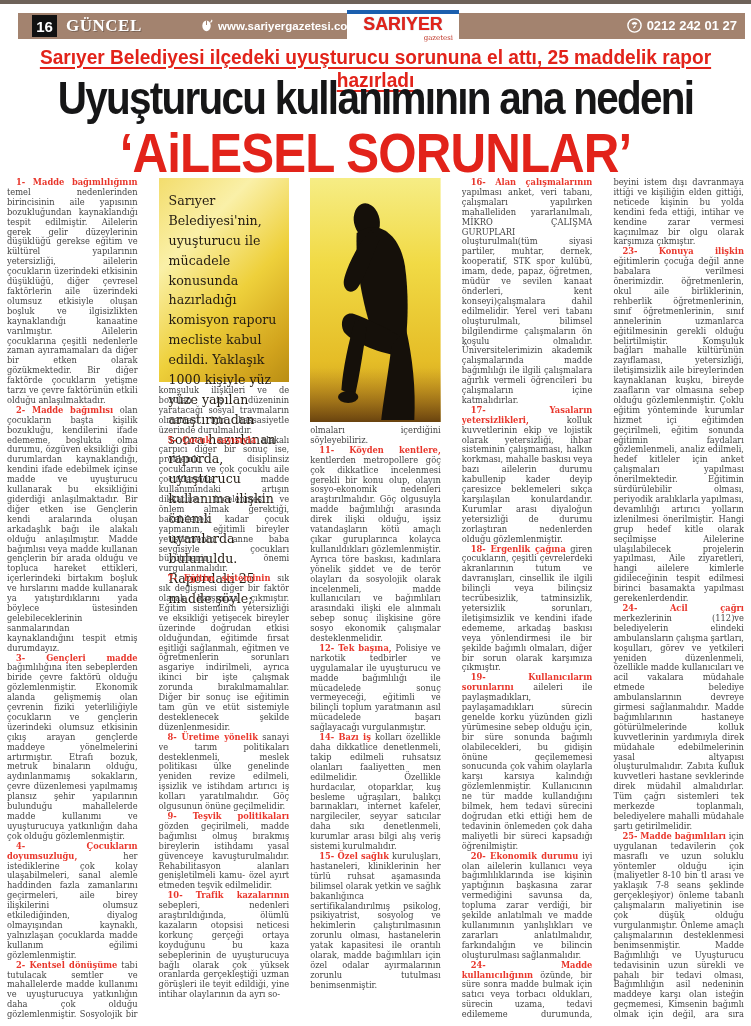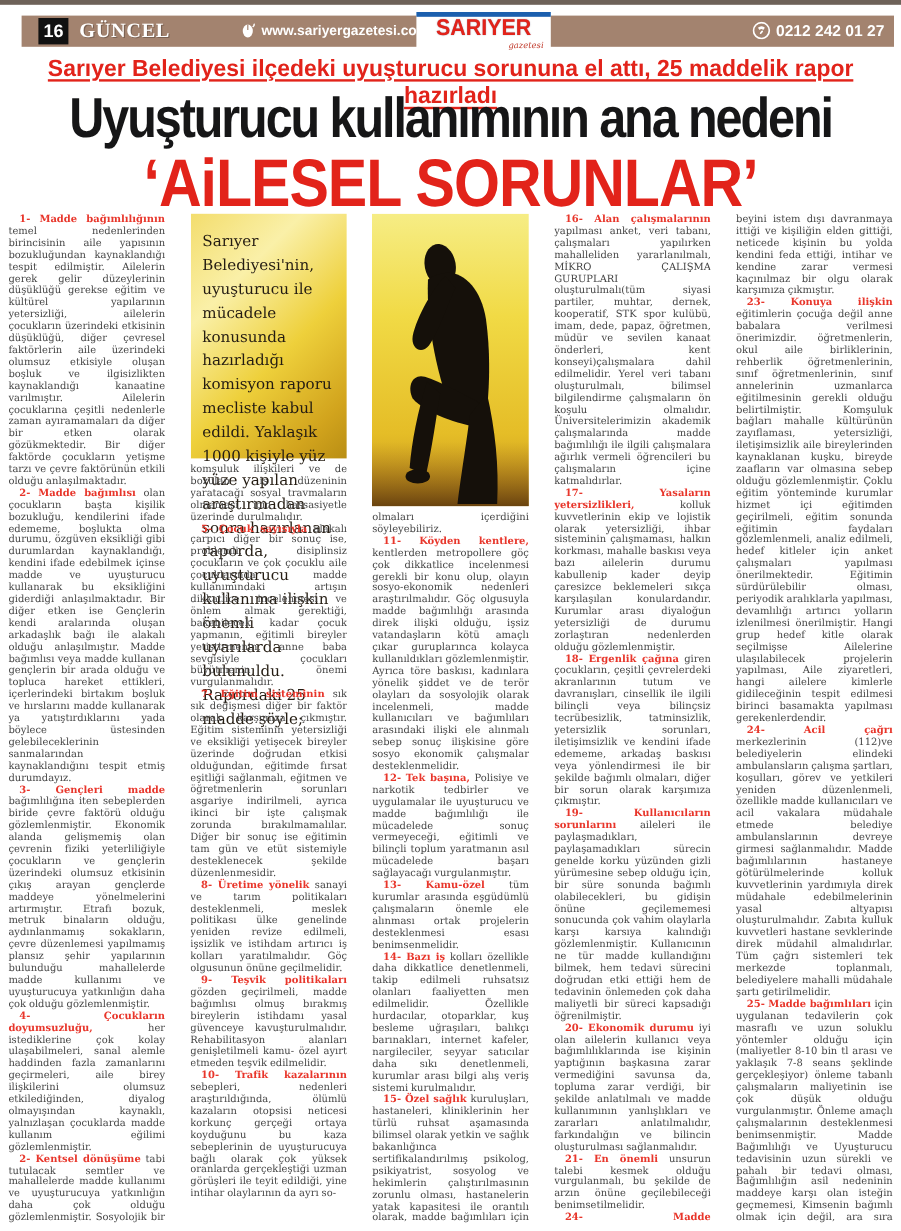--- a/index.html
+++ b/index.html
@@ -17,21 +17,21 @@
   .pagenum-box span{color:#fff;font-family:"Liberation Sans",sans-serif;font-weight:bold;font-size:15px;}
   .section{position:absolute;left:48px;top:3px;color:#fff;font-family:Liberation Serif, serif;
            font-weight:bold;font-size:17px;letter-spacing:.5px;text-shadow:1px 1px 0 rgba(0,0,0,.25);}
   .site{position:absolute;left:182px;top:6px;display:flex;align-items:center;gap:5px;color:#fff;
         font-family:"Liberation Sans",sans-serif;font-size:11.5px;font-weight:bold;}
   .logo{position:absolute;left:315px;top:-3px;width:112px;height:31px;background:#fff;margin-left:14px;}
   .logo-blue{position:absolute;top:0;left:0;width:100%;height:4px;background:#1b5fae;}
   .logo-text{position:absolute;top:3px;left:0;width:100%;text-align:center;color:#e2231a;
              font-family:"Liberation Sans",sans-serif;font-weight:bold;font-size:19px;letter-spacing:0px;
              transform:scaleX(.94);text-shadow:0 0 1px rgba(20,20,70,.5);}
-  .logo-sub{position:absolute;bottom:-1px;right:6px;color:#c0392b;font-size:7px;font-style:italic;
+  .logo-sub{position:absolute;bottom:-1px;right:6px;color:#c0392b;font-size:7px;
             font-family:"DejaVu Serif",serif;}
   .phone{position:absolute;right:8px;top:5px;display:flex;align-items:center;gap:5px;color:#fff;
          font-family:"Liberation Sans",sans-serif;font-size:13px;font-weight:bold;}
 
   
   .kicker{position:absolute;top:46px;left:0;width:751px;text-align:center;color:#e2231a;
           font-family:"Liberation Sans",sans-serif;font-weight:bold;font-size:19.5px;
           text-decoration:underline;text-decoration-thickness:2px;text-underline-offset:3px;
           transform:scaleX(.98);}
   .main-headline{position:absolute;top:70px;left:0;width:751px;margin:0;text-align:center;color:#161617;
@@ -146,33 +146,31 @@
             <path d="M54,140 C45,165 39,190 37,212 L53,218 C59,196 63,170 67,150 Z"></path>
             <path d="M113,150 C121,180 125,210 123,242 L84,242 C88,215 94,185 96,168 Z"></path>
             <ellipse cx="45" cy="219" rx="12" ry="6"></ellipse>
           </g>
         </svg>
       </div>
       <div>
           <p class="para cont">olmaları içerdiğini söyleyebiliriz.</p>
           <p class="para"><span class="lead">11- Köyden kentlere,</span> kentlerden metropollere göç çok dikkatlice incelenmesi gerekli bir konu olup, olayın sosyo-ekonomik nedenleri araştırılmalıdır. Göç olgusuyla madde bağımlılığı arasında direk ilişki olduğu, işsiz vatandaşların kötü amaçlı çıkar guruplarınca kolayca kullanıldıkları gözlemlenmiştir. Ayrıca töre baskısı, kadınlara yönelik şiddet ve de terör olayları da sosyolojik olarak incelenmeli, madde kullanıcıları ve bağımlıları arasındaki ilişki ele alınmalı sebep sonuç ilişkisine göre sosyo ekonomik çalışmalar desteklenmelidir.</p>
           <p class="para"><span class="lead">12- Tek başına,</span> Polisiye ve narkotik tedbirler ve uygulamalar ile uyuşturucu ve madde bağımlılığı ile mücadelede sonuç vermeyeceği, eğitimli ve bilinçli toplum yaratmanın asıl mücadelede başarı sağlayacağı vurgulanmıştır.</p>
-          <p class="para"><span class="lead">13- Kamu-özel</span> tüm kurumlar arasında eşgüdümlü çalışmaların önemle ele alınması ortak projelerin desteklenmesi esası benimsenmelidir.</p>
           <p class="para"><span class="lead">14- Bazı iş</span> kolları özellikle daha dikkatlice denetlenmeli, takip edilmeli ruhsatsız olanları faaliyetten men edilmelidir. Özellikle hurdacılar, otoparklar, kuş besleme uğraşıları, balıkçı barınakları, internet kafeler, nargileciler, seyyar satıcılar daha sıkı denetlenmeli, kurumlar arası bilgi alış veriş sistemi kurulmalıdır.</p>
           <p class="para"><span class="lead">15- Özel sağlık</span> kuruluşları, hastaneleri, kliniklerinin her türlü ruhsat aşamasında bilimsel olarak yetkin ve sağlık bakanlığınca sertifikalandırılmış psikolog, psikiyatrist, sosyolog ve hekimlerin çalıştırılmasının zorunlu olması, hastanelerin yatak kapasitesi ile orantılı olarak, madde bağımlıları için özel odalar ayırmalarının zorunlu tutulması benimsenmiştir.</p>
         </div>
     </div>
 
     <div class="col">
         <p class="para"><span class="lead">16- Alan çalışmalarının</span> yapılması anket, veri tabanı, çalışmaları yapılırken mahalleliden yararlanılmalı, MİKRO ÇALIŞMA GURUPLARI oluşturulmalı(tüm siyasi partiler, muhtar, dernek, kooperatif, STK spor kulübü, imam, dede, papaz, öğretmen, müdür ve sevilen kanaat önderleri, kent konseyi)çalışmalara dahil edilmelidir. Yerel veri tabanı oluşturulmalı, bilimsel bilgilendirme çalışmaların ön koşulu olmalıdır. Üniversitelerimizin akademik çalışmalarında madde bağımlılığı ile ilgili çalışmalara ağırlık vermeli öğrencileri bu çalışmaların içine katmalıdırlar.</p>
         <p class="para"><span class="lead">17- Yasaların yetersizlikleri,</span> kolluk kuvvetlerinin ekip ve lojistik olarak yetersizliği, ihbar sisteminin çalışmaması, halkın korkması, mahalle baskısı veya bazı ailelerin durumu kabullenip kader deyip çaresizce beklemeleri sıkça karşılaşılan konulardandır. Kurumlar arası diyaloğun yetersizliği de durumu zorlaştıran nedenlerden olduğu gözlemlenmiştir.</p>
         <p class="para"><span class="lead">18- Ergenlik çağına</span> giren çocukların, çeşitli çevrelerdeki akranlarının tutum ve davranışları, cinsellik ile ilgili bilinçli veya bilinçsiz tecrübesizlik, tatminsizlik, yetersizlik sorunları, iletişimsizlik ve kendini ifade edememe, arkadaş baskısı veya yönlendirmesi ile bir şekilde bağımlı olmaları, diğer bir sorun olarak karşımıza çıkmıştır.</p>
         <p class="para"><span class="lead">19- Kullanıcıların sorunlarını</span> aileleri ile paylaşmadıkları, paylaşamadıkları sürecin genelde korku yüzünden gizli yürümesine sebep olduğu için, bir süre sonunda bağımlı olabilecekleri, bu gidişin önüne geçilememesi sonucunda çok vahim olaylarla karşı karsıya kalındığı gözlemlenmiştir. Kullanıcının ne tür madde kullandığını bilmek, hem tedavi sürecini doğrudan etki ettiği hem de tedavinin önlemeden çok daha maliyetli bir süreci kapsadığı öğrenilmiştir.</p>
         <p class="para"><span class="lead">20- Ekonomik durumu</span> iyi olan ailelerin kullanıcı veya bağımlılıklarında ise kişinin yaptığının başkasına zarar vermediğini savunsa da, topluma zarar verdiği, bir şekilde anlatılmalı ve madde kullanımının yanlışlıkları ve zararları anlatılmalıdır, farkındalığın ve bilincin oluşturulması sağlanmalıdır.</p>
-        <p class="para"><span class="lead">21- En önemli</span> unsurun talebi kesmek olduğu vurgulanmalı, bu şekilde de arzın önüne geçilebileceği benimsetilmelidir.</p>
         <p class="para"><span class="lead">24- Madde kullanıcılığının</span> özünde, bir süre sonra madde bulmak için satıcı veya torbacı oldukları, sürecin uzama, tedavi edilememe durumunda, hırsızlık, çetecilik, fuhuş ve kötü alışkanlıkların açıkça görüldüğü, alışkanlıkların, bağımlılığın son noktasında vücudu ve</p>
       </div>
     <div class="col">
         <p class="para cont">beyini istem dışı davranmaya ittiği ve kişiliğin elden gittiği, neticede kişinin bu yolda kendini feda ettiği, intihar ve kendine zarar vermesi kaçınılmaz bir olgu olarak karşımıza çıkmıştır.</p>
         <p class="para"><span class="lead">23- Konuya ilişkin</span> eğitimlerin çocuğa değil anne babalara verilmesi önerimizdir. öğretmenlerin, okul aile birliklerinin, rehberlik öğretmenlerinin, sınıf öğretmenlerinin, sınıf annelerinin uzmanlarca eğitilmesinin gerekli olduğu belirtilmiştir. Komşuluk bağları mahalle kültürünün zayıflaması, yetersizliği, iletişimsizlik aile bireylerinden kaynaklanan kuşku, bireyde zaafların var olmasına sebep olduğu gözlemlenmiştir. Çoklu eğitim yönteminde kurumlar hizmet içi eğitimden geçirilmeli, eğitim sonunda eğitimin faydaları gözlemlenmeli, analiz edilmeli, hedef kitleler için anket çalışmaları yapılması önerilmektedir. Eğitimin sürdürülebilir olması, periyodik aralıklarla yapılması, devamlılığı artırıcı yolların izlenilmesi önerilmiştir. Hangi grup hedef kitle olarak seçilmişse Ailelerine ulaşılabilecek projelerin yapılması, Aile ziyaretleri, hangi ailelere kimlerle gidileceğinin tespit edilmesi birinci basamakta yapılması gerekenlerdendir.</p>
         <p class="para"><span class="lead">24- Acil çağrı</span> merkezlerinin (112)ve belediyelerin elindeki ambulansların çalışma şartları, koşulları, görev ve yetkileri yeniden düzenlenmeli, özellikle madde kullanıcıları ve acil vakalara müdahale etmede belediye ambulanslarının devreye girmesi sağlanmalıdır. Madde bağımlılarının hastaneye götürülmelerinde kolluk kuvvetlerinin yardımıyla direk müdahale edebilmelerinin yasal altyapısı oluşturulmalıdır. Zabıta kulluk kuvvetleri hastane sevklerinde direk müdahil almalıdırlar. Tüm çağrı sistemleri tek merkezde toplanmalı, belediyelere mahalli müdahale şartı getirilmelidir.</p>
         <p class="para"><span class="lead">25- Madde bağımlıları</span> için uygulanan tedavilerin çok masraflı ve uzun soluklu yöntemler olduğu için (maliyetler 8-10 bin tl arası ve yaklaşık 7-8 seans şeklinde gerçekleşiyor) önleme tabanlı çalışmaların maliyetinin ise çok düşük olduğu vurgulanmıştır. Önleme amaçlı çalışmalarının desteklenmesi benimsenmiştir. Madde Bağımlılığı ve Uyuşturucu tedavisinin uzun sürekli ve pahalı bir tedavi olması, Bağımlılığın asil nedeninin maddeye karşı olan isteğin geçmemesi, Kimsenin bağımlı olmak için değil, ara sıra kullanmak, denemek, bir kere denemekten bir şey çıkmaz, merak gibi hissiyatlarla madde bağımlısı olunduğu gözlemlenmiştir.</p>
       </div>
   </div>
 </div>

